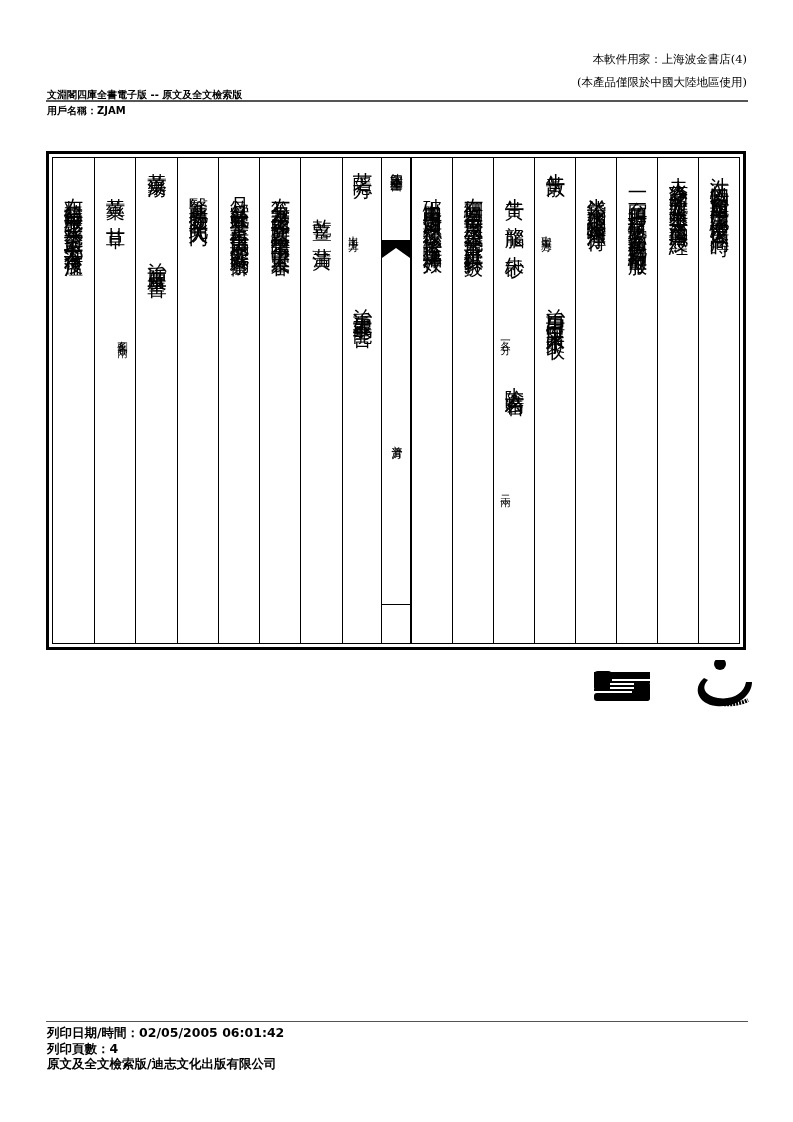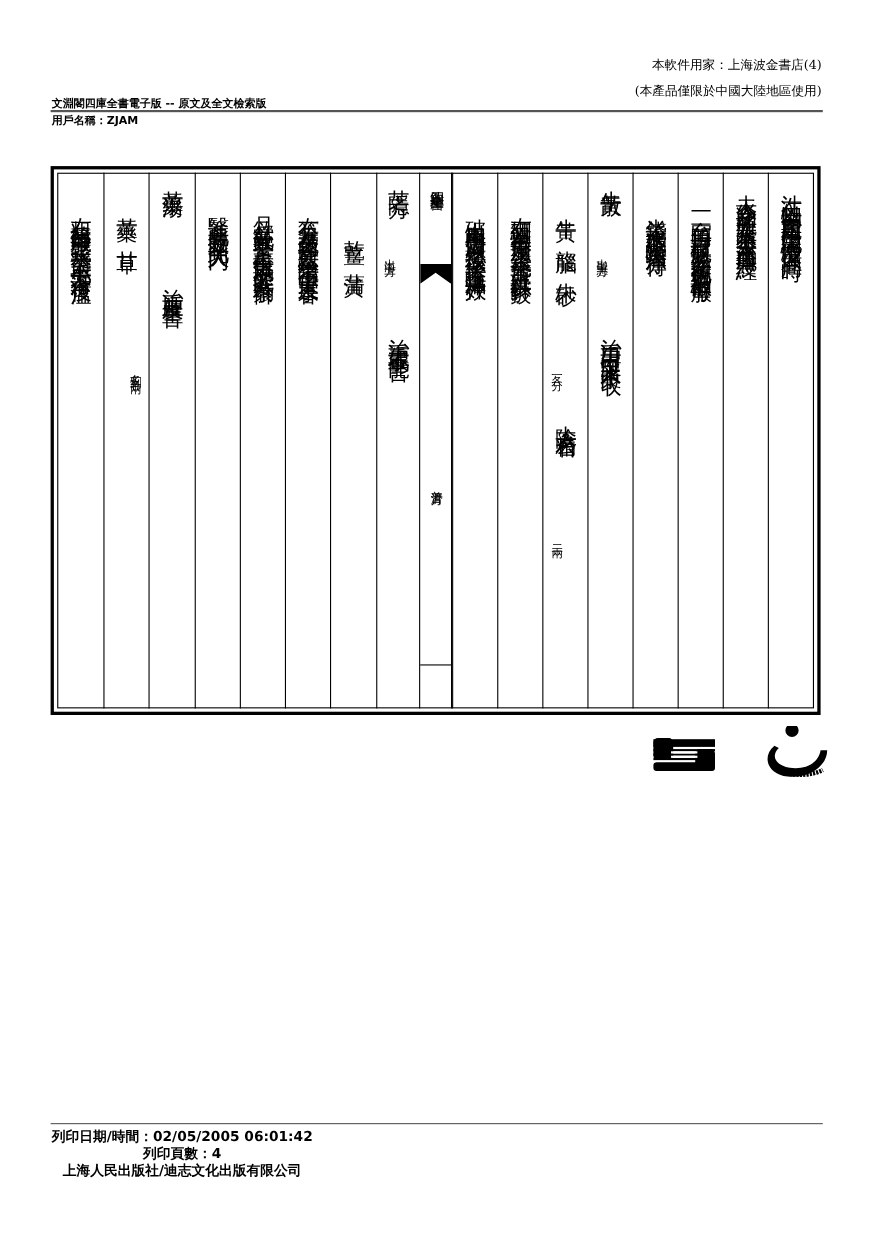--- a/index.html
+++ b/index.html
@@ -29,21 +29,21 @@
                        text-orientation:upright; font-size:13px; line-height:14px; letter-spacing:1px; }
   .fishtail { position:absolute; left:0; top:83px; width:28px; height:18px; }
   .center-col .sub { position:absolute; left:50%; top:280px; transform:translateX(-50%); writing-mode:vertical-rl;
                      text-orientation:upright; font-size:11px; line-height:12px; letter-spacing:1px; }
   .center-col .bline { position:absolute; left:0; right:0; top:447px; height:1px; background:#000; }
 
   .logo { position:absolute; left:592px; top:660px; width:168px; height:50px; }
 
   .ftr-rule { position:absolute; left:46px; top:1021px; width:702px; height:1px; background:#555; }
   .ftr { position:absolute; left:47px; top:1025px; font-family:"DejaVu Sans","Liberation Sans",sans-serif;
-         font-size:12.5px; font-weight:bold; line-height:15.5px;text-align:center; }
+         font-size:12.5px; font-weight:bold; line-height:15.5px; }
 </style>
 </head>
 <body>
 
 <div class="hdr-left">
   <div>文淵閣四庫全書電子版 -- 原文及全文檢索版</div>
   <div>用戶名稱：ZJAM</div>
 </div>
 <div class="hdr-right">
   <div>本軟件用家：上海波金書店(4)</div>
@@ -136,14 +136,14 @@
 
   <circle cx="128" cy="4" r="6" fill="#000"></circle>
   <path d="M112,18 C100,28 106,44 124,46 C144,48 160,36 160,22 L154,22 C152,34 140,40 126,38 C114,36 108,28 116,20 Z" fill="#000"></path>
   <path d="M110,36 C118,44 140,48 156,40" stroke="#000" stroke-width="4" fill="none" stroke-dasharray="2 1"></path>
 </svg>
 
 <div class="ftr-rule"></div>
 <div class="ftr">
   <div>列印日期/時間：02/05/2005 06:01:42</div>
   <div>列印頁數：4</div>
-  <div>上海人民出版社/迪志文化出版有限公司</div>
+  <div>原文及全文檢索版/迪志文化出版有限公司</div>
 </div>
 
 </body></html>

